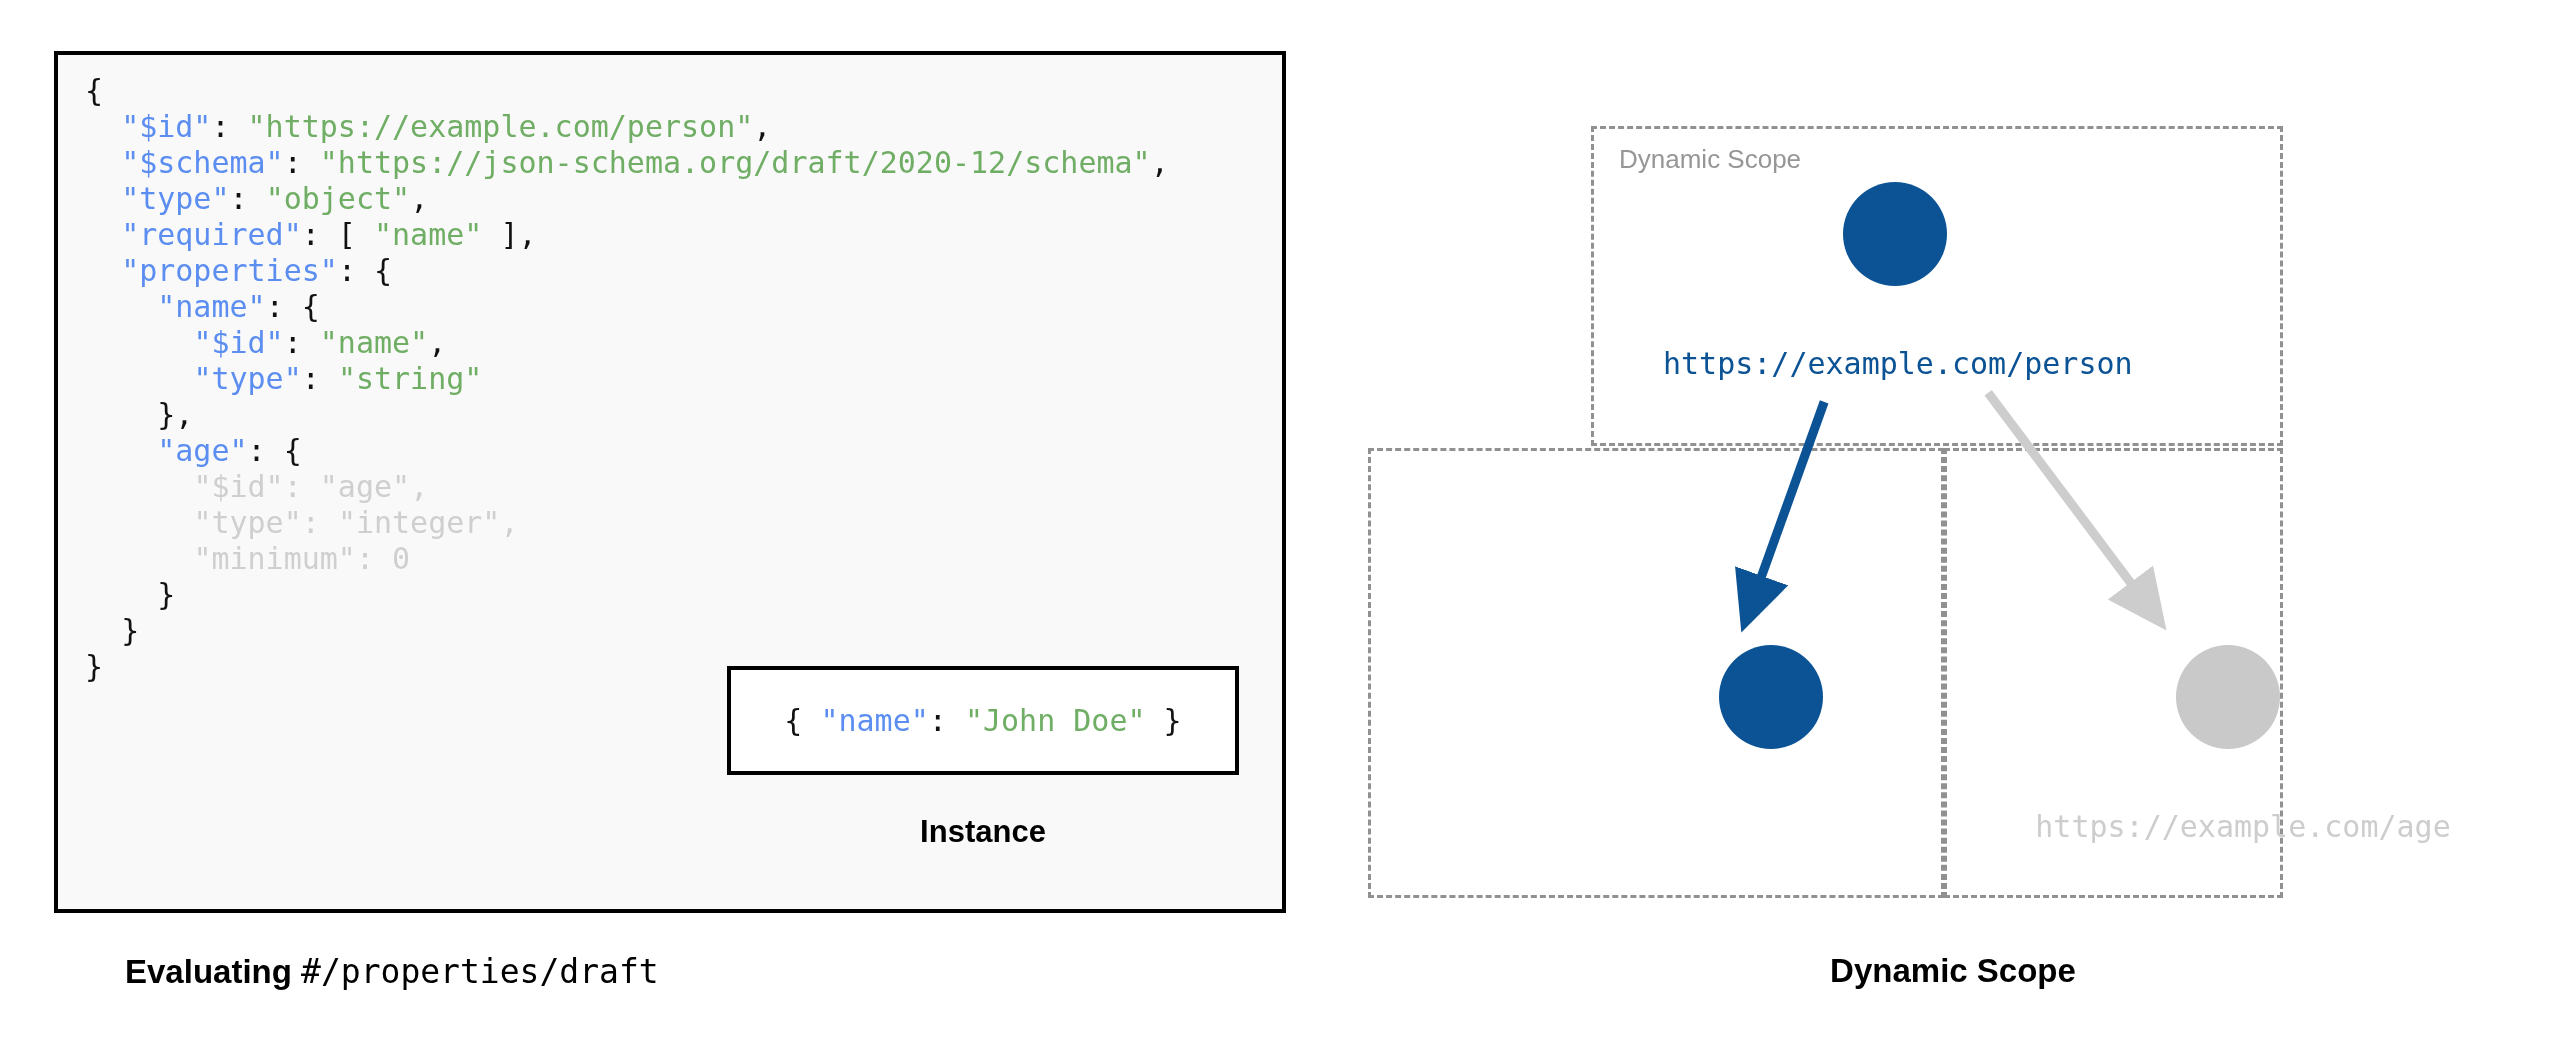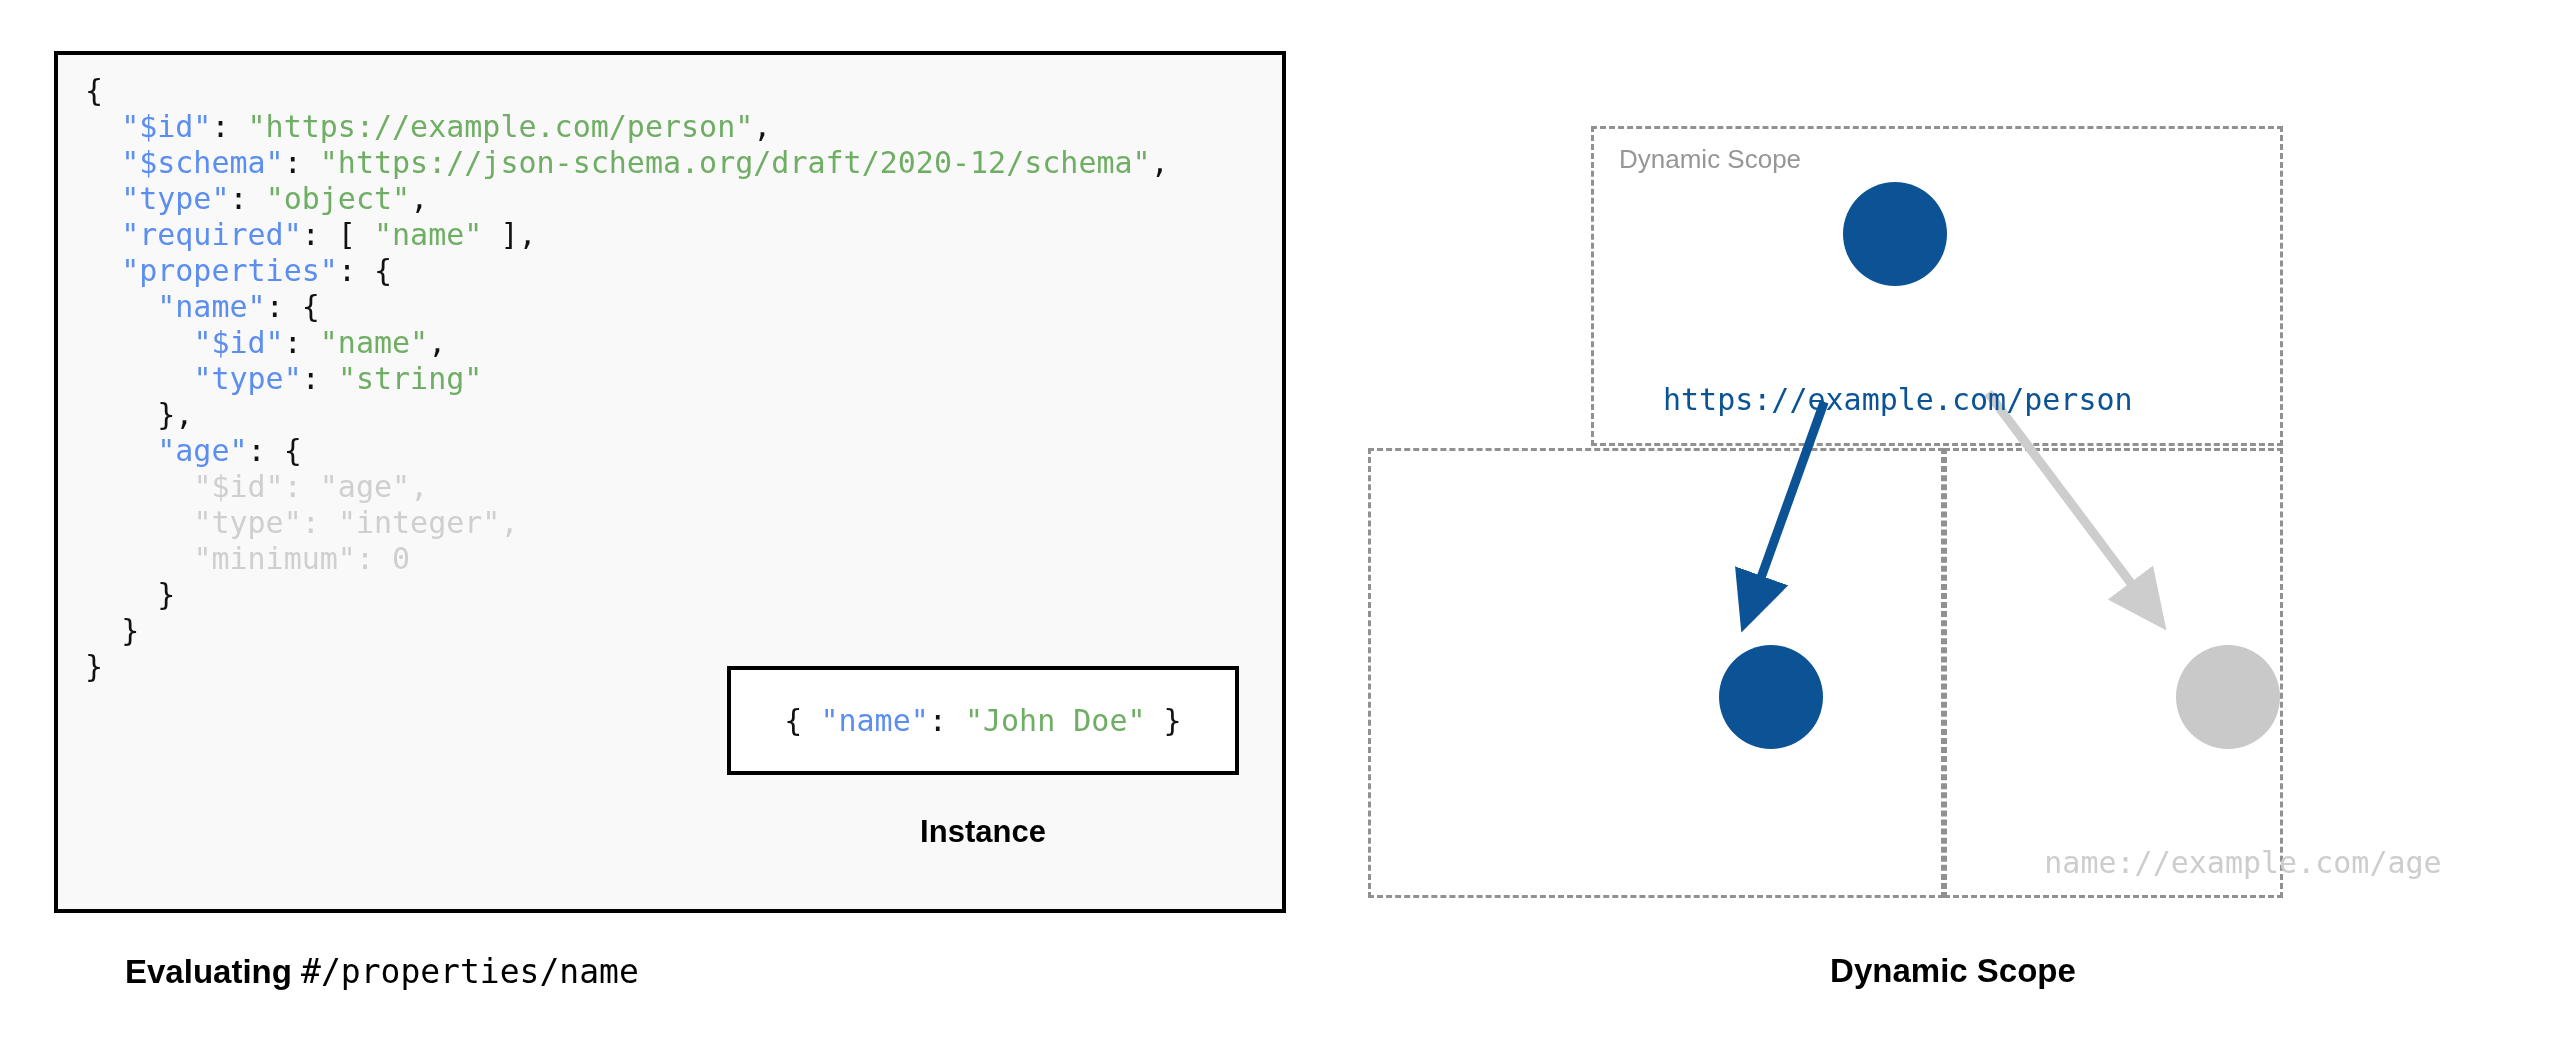--- a/index.html
+++ b/index.html
@@ -67,41 +67,40 @@
 
   .node{position:absolute;border-radius:50%;}
   #node-person{left:1843px;top:182px; width:104px;height:104px;background:#0b5394;}
   #node-name  {left:1719px;top:645px;width:104px;height:104px;background:#0b5394;}
   #node-age   {left:2176px;top:645px;width:104px;height:104px;background:#c9c9c9;}
 
   .nodelabel{
     position:absolute;text-align:center;white-space:nowrap;
     font-family:"DejaVu Sans Mono","Liberation Mono",monospace;
     font-size:30px;
-    margin-top:36px;
   }
   #label-person{left:1663px;top:346px;width:463px;color:#0b5394;}
   #label-name  {left:1402px;top:809px;width:569px;color:#0b5394;}
   #label-age   {left:2004px;top:809px;width:478px;color:#cdcdcd;}
 
   #arrows{position:absolute;left:0;top:0;width:2576px;height:1053px;}
 </style>
 </head>
 <body>
 
 <div id="code-card">
   <div id="code-text"><div><span></span><span class="p">{</span></div><div><span>  </span><span class="k">"$id"</span><span class="p">: </span><span class="s">"https://example.com/person"</span><span class="p">,</span></div><div><span>  </span><span class="k">"$schema"</span><span class="p">: </span><span class="s">"https://json-schema.org/draft/2020-12/schema"</span><span class="p">,</span></div><div><span>  </span><span class="k">"type"</span><span class="p">: </span><span class="s">"object"</span><span class="p">,</span></div><div><span>  </span><span class="k">"required"</span><span class="p">: [ </span><span class="s">"name"</span><span class="p"> ],</span></div><div><span>  </span><span class="k">"properties"</span><span class="p">: {</span></div><div><span>    </span><span class="k">"name"</span><span class="p">: {</span></div><div><span>      </span><span class="k">"$id"</span><span class="p">: </span><span class="s">"name"</span><span class="p">,</span></div><div><span>      </span><span class="k">"type"</span><span class="p">: </span><span class="s">"string"</span></div><div><span>    </span><span class="p">},</span></div><div><span>    </span><span class="k">"age"</span><span class="p">: {</span></div><div class="dim"><span>      </span><span class="k dimtok">"$id"</span><span class="p dimtok">: </span><span class="s dimtok">"age"</span><span class="p dimtok">,</span></div><div class="dim"><span>      </span><span class="k dimtok">"type"</span><span class="p dimtok">: </span><span class="s dimtok">"integer"</span><span class="p dimtok">,</span></div><div class="dim"><span>      </span><span class="k dimtok">"minimum"</span><span class="p dimtok">: 0</span></div><div><span>    </span><span class="p">}</span></div><div><span>  </span><span class="p">}</span></div><div><span></span><span class="p">}</span></div></div>
 </div>
 
 <div id="instance-box">
   <div id="instance-code"><span class="p">{ </span><span class="k">"name"</span><span class="p">: </span><span class="s">"John Doe"</span><span class="p"> }</span></div>
 </div>
 <div id="instance-label">Instance</div>
 
-<div id="left-caption"><span>Evaluating </span><span class="mono">#/properties/name</span></div>
+<div id="left-caption"><span>Evaluating </span><span class="mono">#/properties/draft</span></div>
 
 <div id="diagram">
 
   <div class="scopebox" id="scope-top"></div>
   <div class="scopebox" id="scope-left"></div>
   <div class="scopebox" id="scope-right"></div>
 
   <div id="scope-top-label">Dynamic Scope</div>
 
   <svg id="arrows" viewBox="0 0 4524 1850">
@@ -115,17 +114,17 @@
     </defs>
     <line x1="3204" y1="706" x2="3066" y2="1090" stroke="#0b5394" stroke-width="16" marker-end="url(#ahBlue)"></line>
     <line x1="3492" y1="690" x2="3792" y2="1090" stroke="#cdcdcd" stroke-width="16" marker-end="url(#ahGrey)"></line>
   </svg>
 
   <div class="node" id="node-person"></div>
   <div class="node" id="node-name"></div>
   <div class="node" id="node-age"></div>
 
   <div class="nodelabel" id="label-person">https://example.com/person</div>
-  <div class="nodelabel" id="label-age">name://example.com/age</div>
+  <div class="nodelabel" id="label-age">https://example.com/age</div>
 </div>
 
 <div id="right-caption">Dynamic Scope</div>
 
 
 </body></html>

